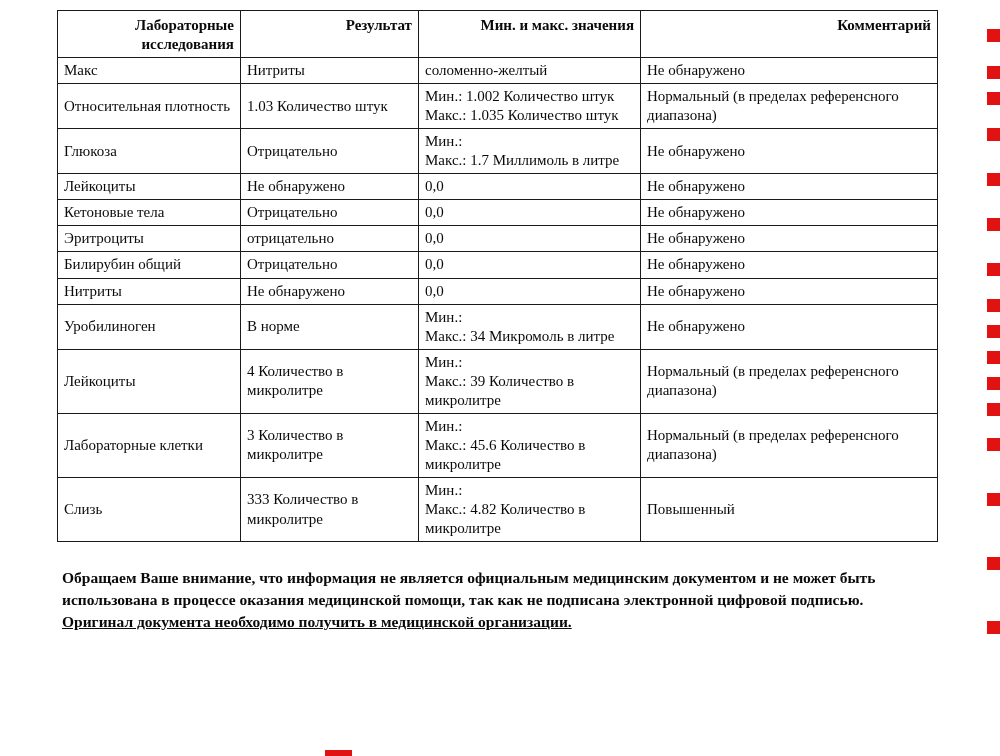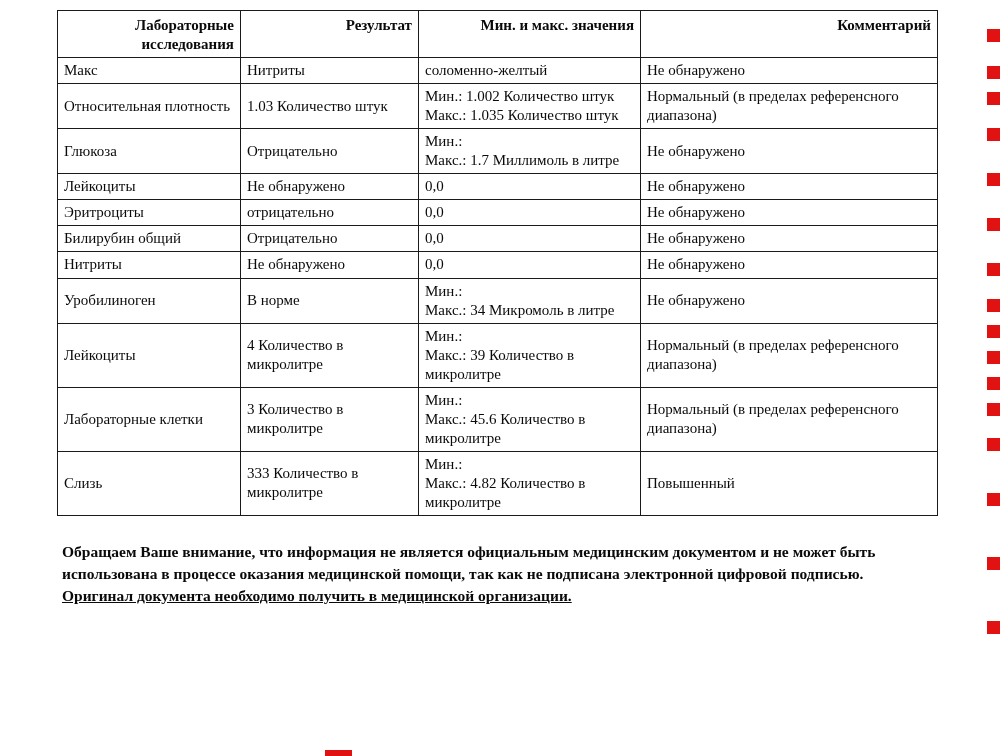--- a/index.html
+++ b/index.html
@@ -100,20 +100,26 @@
 Макс.: 1.7 Миллимоль в литре</td>
         <td class="c-comment">Не обнаружено</td>
       </tr>
       <tr>
         <td class="c-test">Лейкоциты</td>
         <td class="c-result">Не обнаружено</td>
         <td class="c-range">0,0</td>
         <td class="c-comment">Не обнаружено</td>
       </tr>
       <tr>
+        <td class="c-test">Кетоновые тела</td>
+        <td class="c-result">Отрицательно</td>
+        <td class="c-range">0,0</td>
+        <td class="c-comment">Не обнаружено</td>
+      </tr>
+      <tr>
         <td class="c-test">Эритроциты</td>
         <td class="c-result">отрицательно</td>
         <td class="c-range">0,0</td>
         <td class="c-comment">Не обнаружено</td>
       </tr>
       <tr>
         <td class="c-test">Билирубин общий</td>
         <td class="c-result">Отрицательно</td>
         <td class="c-range">0,0</td>
         <td class="c-comment">Не обнаружено</td>

